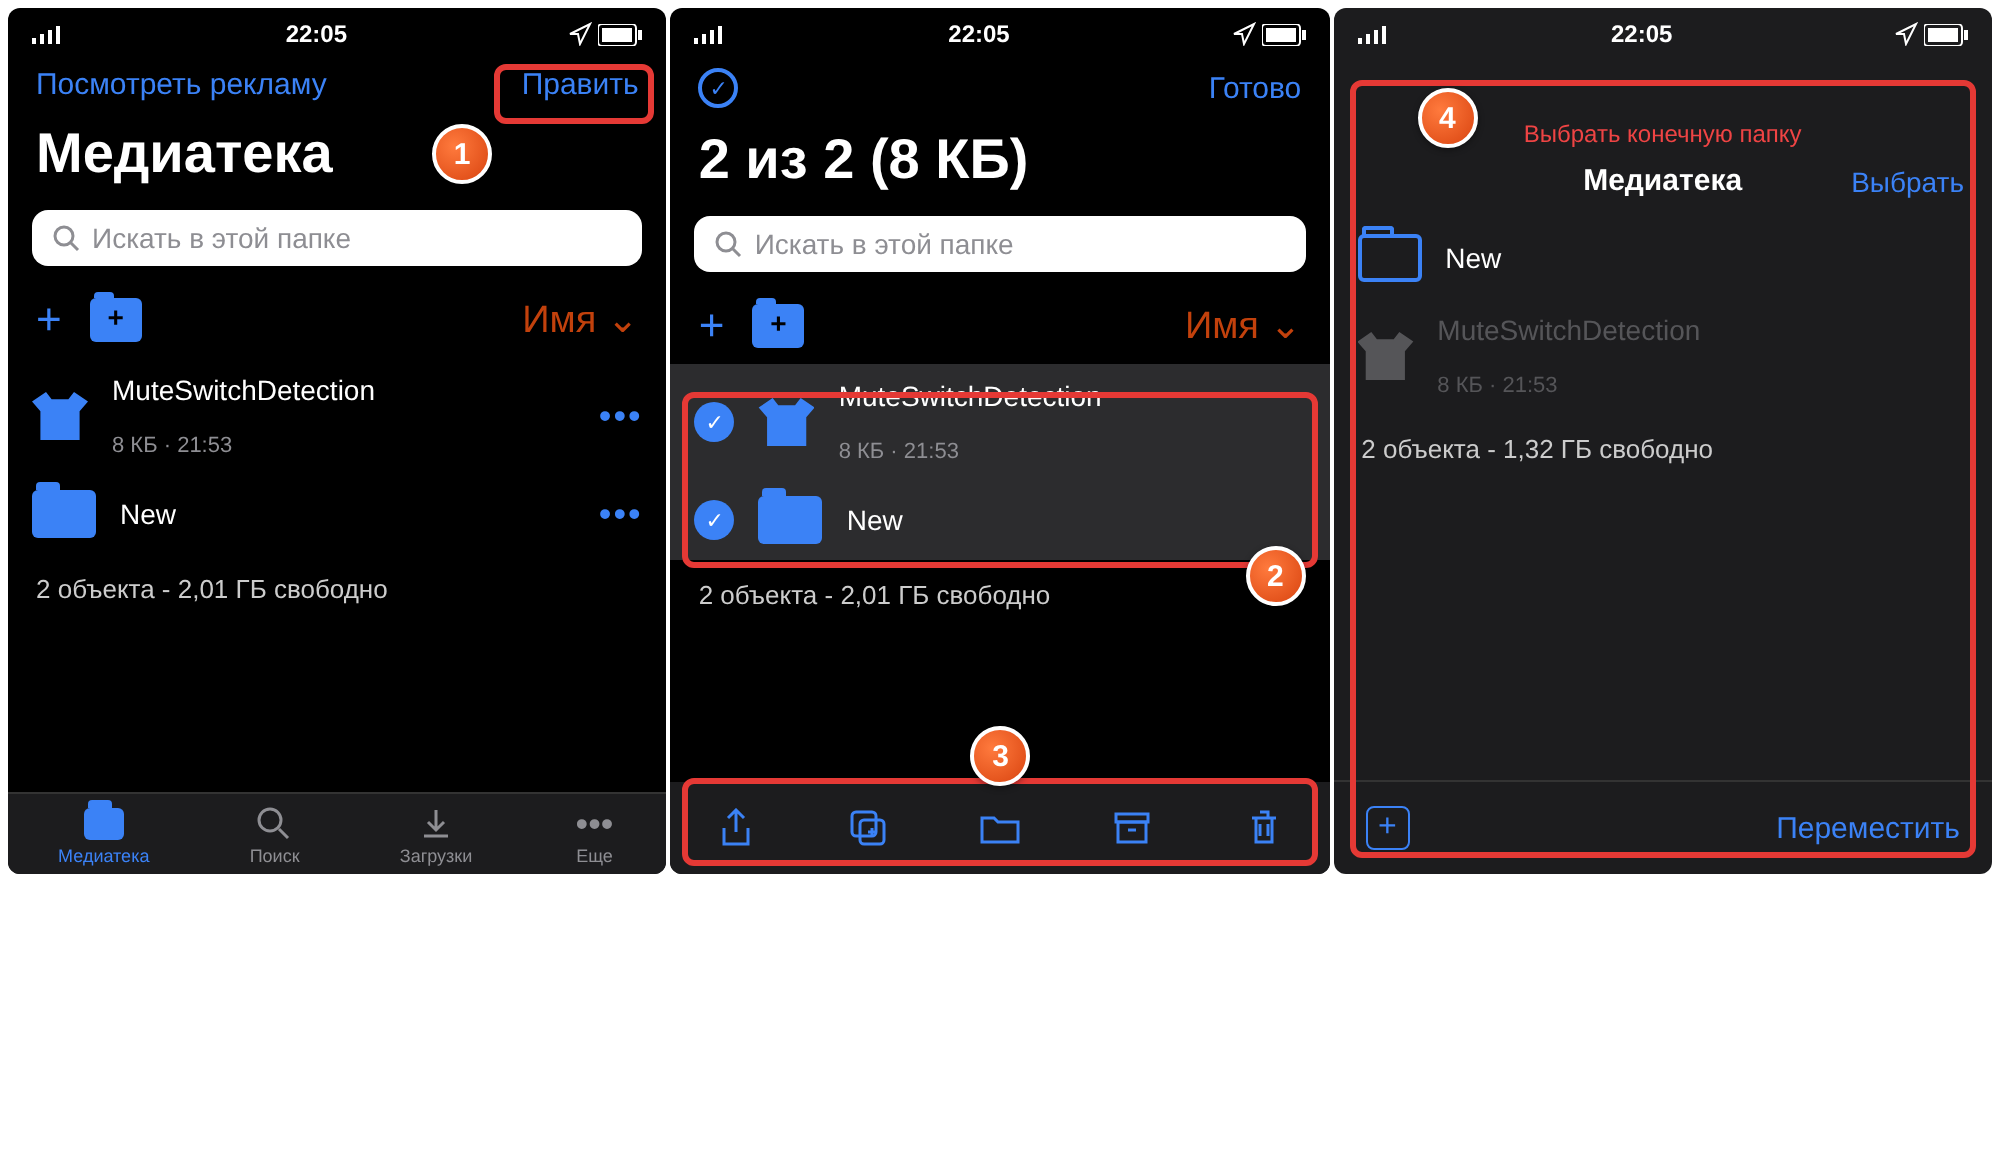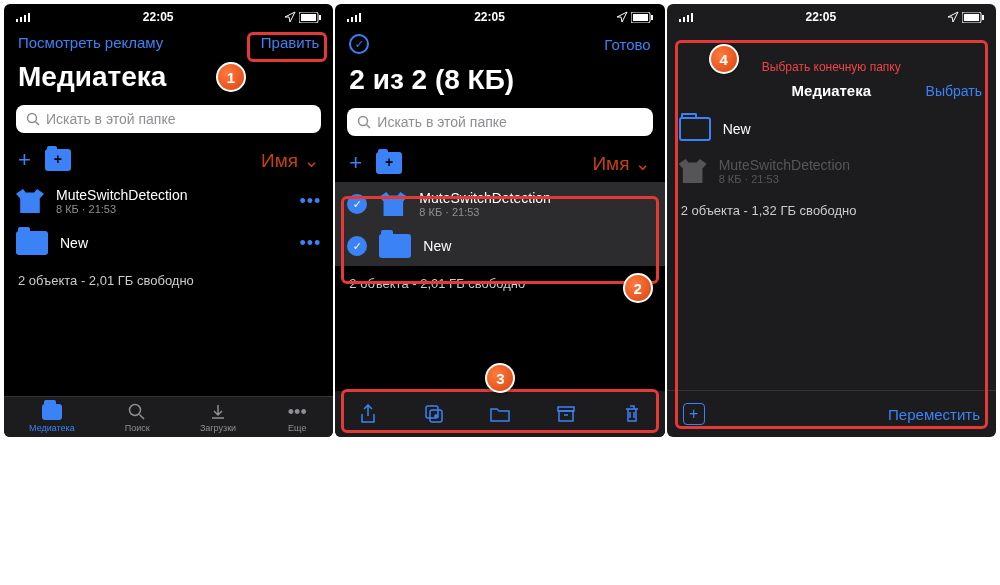--- a/index.html
+++ b/index.html
@@ -24,21 +24,21 @@
 .item-row{display:flex;align-items:center;padding:8px 12px;gap:12px}
 .item-row.selected{background:#2c2c2e}
 .check{width:20px;height:20px;border-radius:50%;background:#3b82f6;display:flex;align-items:center;justify-content:center;font-size:11px;color:#fff;flex-shrink:0}
 .tshirt-icon{width:28px;height:24px;background:#3b82f6;clip-path:polygon(25% 0,35% 15%,65% 15%,75% 0,100% 20%,85% 40%,85% 100%,15% 100%,15% 40%,0 20%);flex-shrink:0}
 .folder-icon{width:32px;height:24px;background:#3b82f6;border-radius:3px;position:relative;flex-shrink:0}
 .folder-icon::before{content:"";position:absolute;top:-4px;left:2px;width:12px;height:4px;background:#3b82f6;border-radius:2px 2px 0 0}
 .folder-icon-outline{width:32px;height:24px;border:2px solid #3b82f6;border-radius:3px;position:relative;flex-shrink:0}
 .folder-icon-outline::before{content:"";position:absolute;top:-6px;left:0;width:12px;height:4px;border:2px solid #3b82f6;border-bottom:none;border-radius:2px 2px 0 0}
 .item-text{flex:1}
 .item-name{font-size:14px;color:#fff}
-.item-meta{font-size:11px;color:#8e8e93;margin-top:0}
+.item-meta{font-size:11px;color:#8e8e93;margin-top:14px}
 .item-more{color:#3b82f6;font-size:18px;letter-spacing:1px}
 .footer-info{padding:10px 14px;font-size:13px;color:#ccc}
 .tab-bar{margin-top:auto;display:flex;justify-content:space-around;align-items:center;padding:6px 0 4px;background:#1c1c1e;border-top:1px solid #333}
 .tab{display:flex;flex-direction:column;align-items:center;gap:2px;font-size:9px;color:#8e8e93}
 .tab.active{color:#3b82f6}
 .tab-icon{width:22px;height:18px;display:flex;align-items:center;justify-content:center;font-size:18px}
 .action-bar{margin-top:auto;display:flex;justify-content:space-around;align-items:center;padding:12px 0;background:#1c1c1e}
 .action-icon{width:22px;height:22px;display:flex;align-items:center;justify-content:center;color:#3b82f6;font-size:18px}
 .callout{position:absolute;width:30px;height:30px;border-radius:50%;background:radial-gradient(circle at 35% 35%,#ff7a3d,#d94410);border:2px solid #fff;display:flex;align-items:center;justify-content:center;font-size:15px;font-weight:700;color:#fff;z-index:100;box-shadow:0 1px 3px rgba(0,0,0,0.4)}
 .red-box{position:absolute;border:3px solid #e53935;border-radius:6px;z-index:50;pointer-events:none}

